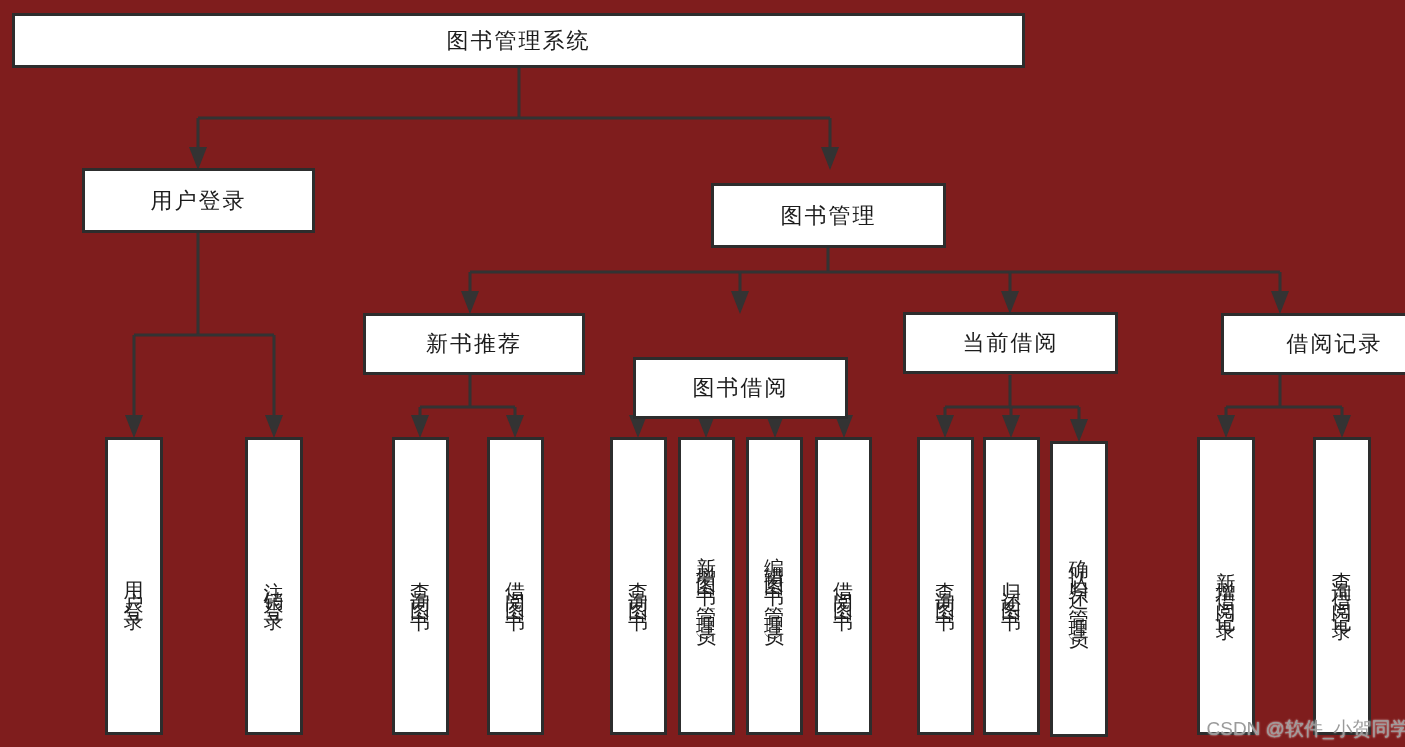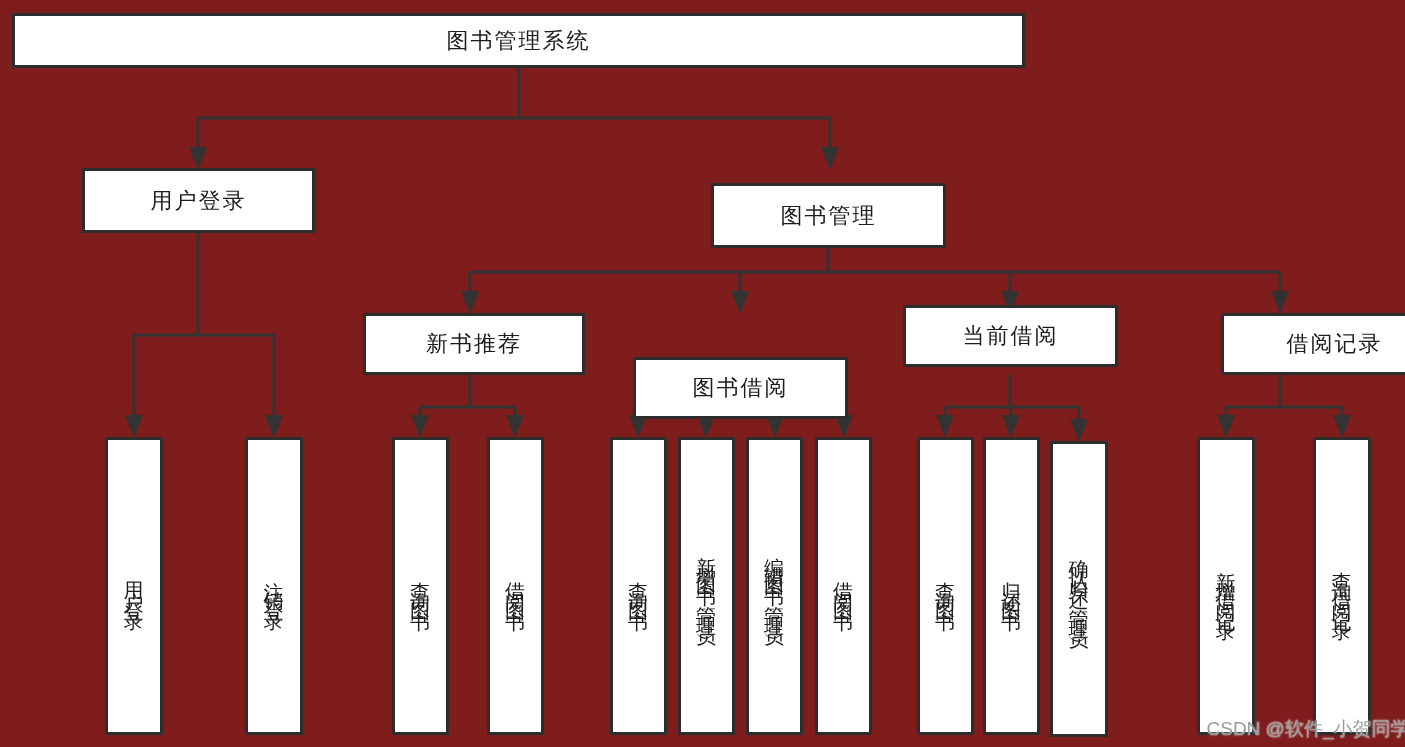--- a/index.html
+++ b/index.html
@@ -142,21 +142,21 @@
     </g>
   </svg>
 
   <div class="box" style="left:12px; top:13px; width:1013px; height:55px;">图书管理系统</div>
 
   <div class="box" style="left:82px; top:168px; width:233px; height:65px;">用户登录</div>
   <div class="box" style="left:711px; top:168px; width:235px; height:65px;margin-top:15px;">图书管理</div>
 
   <div class="box" style="left:363px; top:313px; width:222px; height:62px;">新书推荐</div>
   <div class="box" style="left:633px; top:313px; width:215px; height:62px;margin-top:44px;">图书借阅</div>
-  <div class="box" style="left:903px; top:305px; width:215px; height:62px;">当前借阅</div>
+  <div class="box" style="left:903px; top:312px; width:215px; height:62px;">当前借阅</div>
   <div class="box" style="left:1221px; top:313px; width:215px; height:62px;padding-left:12px;">借阅记录</div>
 
   <div class="box vbox" style="left:105px; top:437px; width:58px; height:298px;">用户登录</div>
   <div class="box vbox" style="left:245px; top:437px; width:58px; height:298px;">注销登录</div>
 
   <div class="box vbox" style="left:392px; top:437px; width:57px; height:298px;">查询图书</div>
   <div class="box vbox" style="left:487px; top:437px; width:57px; height:298px;">借阅图书</div>
 
   <div class="box vbox" style="left:610px; top:437px; width:57px; height:298px;">查询图书</div>
   <div class="box vbox" style="left:678px; top:437px; width:57px; height:298px;">新增图书（管理员）</div>

